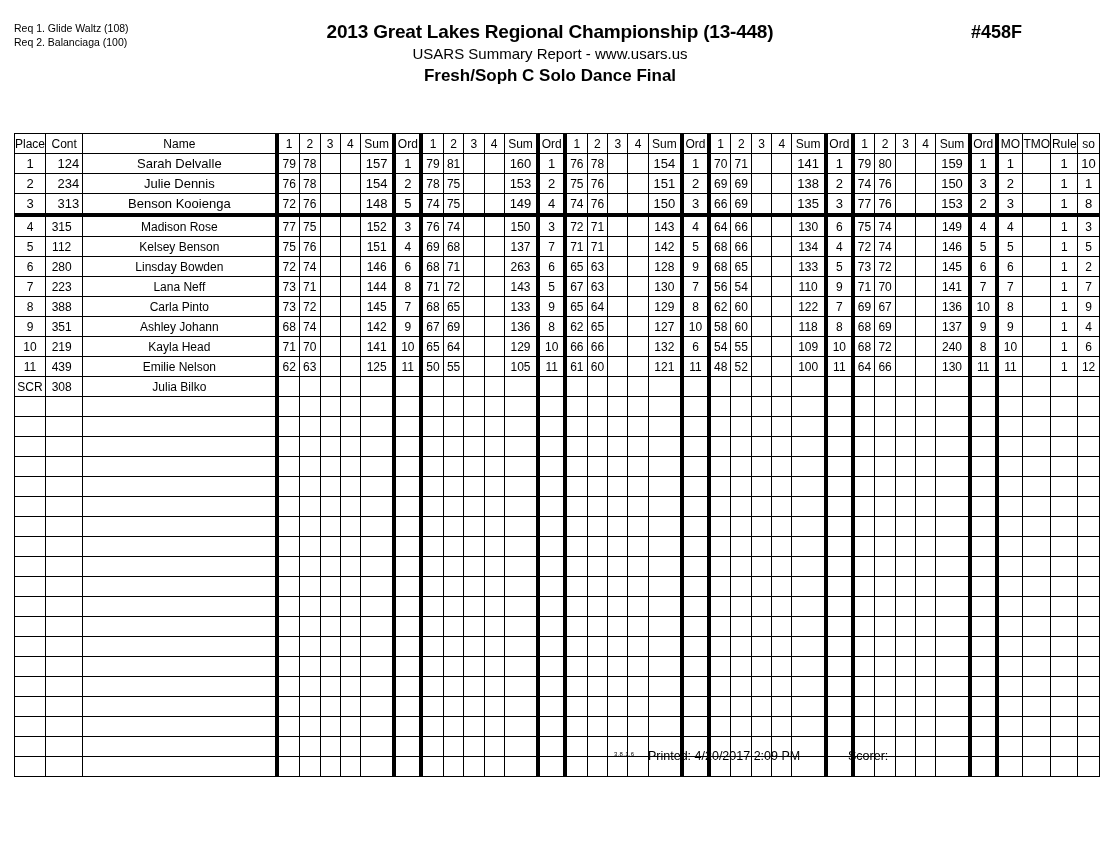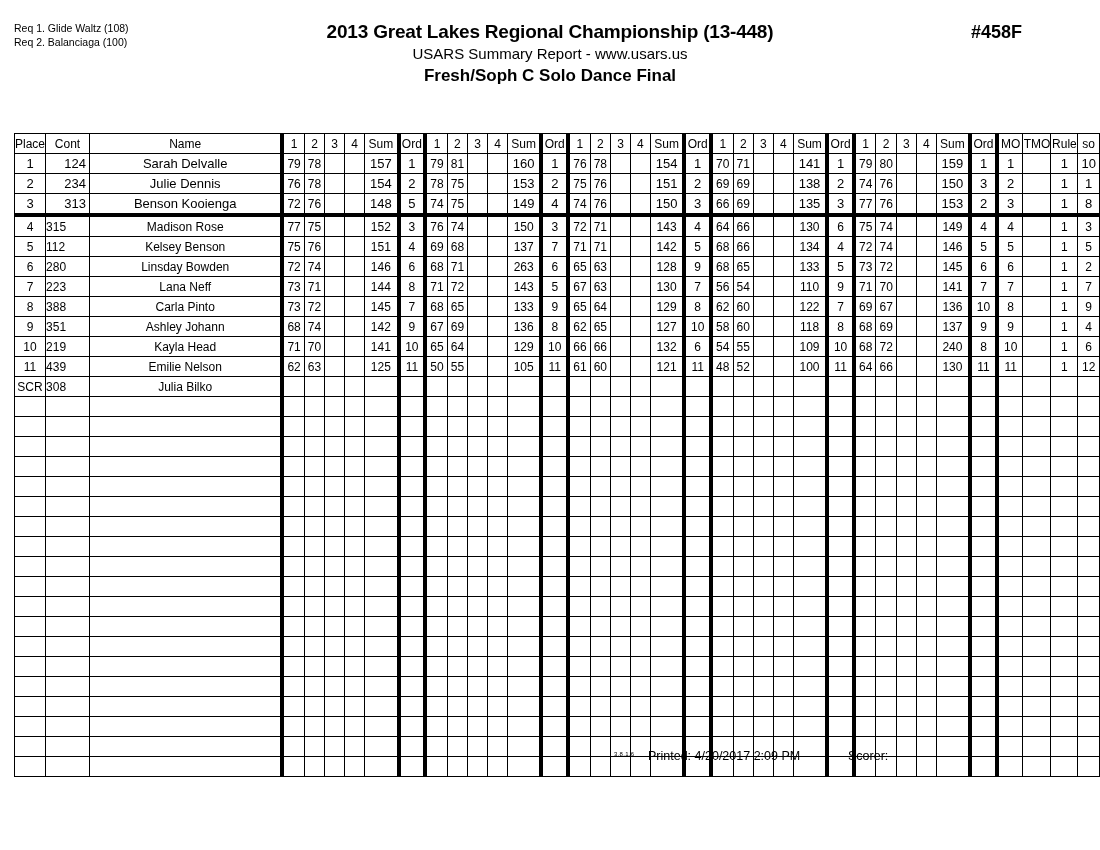--- a/index.html
+++ b/index.html
@@ -124,21 +124,21 @@
   td.c-sc    { width: 20px; }
   td.c-sum   { width: 32px; text-align: right; padding-right: 4px; }
   td.c-ord   { width: 23px; font-weight: bold; }
   td.c-mo    { width: 24px; }
   td.c-tmo   { width: 27px; }
   td.c-rule  { width: 26px; }
   td.c-so    { width: 21px; }
 
   .row-medal td.c-place { font-size: 13px; }
   .row-medal td.c-cont  { text-align: right; padding-right: 3px; }
-  .row-normal td.c-cont { text-align: left; padding-right: 12px; }
+  .row-normal td.c-cont { text-align: center; padding-right: 5px; }
   .row-medal td.c-sc, .row-normal td.c-sc { font-size: 12px; }
 
   
   tr.cut-below td { border-bottom: 4px solid #000 !important; }
 
   
   .row-blank td { height: 19px; }
   #version-stamp {
     position: absolute;
     left: 614px;

